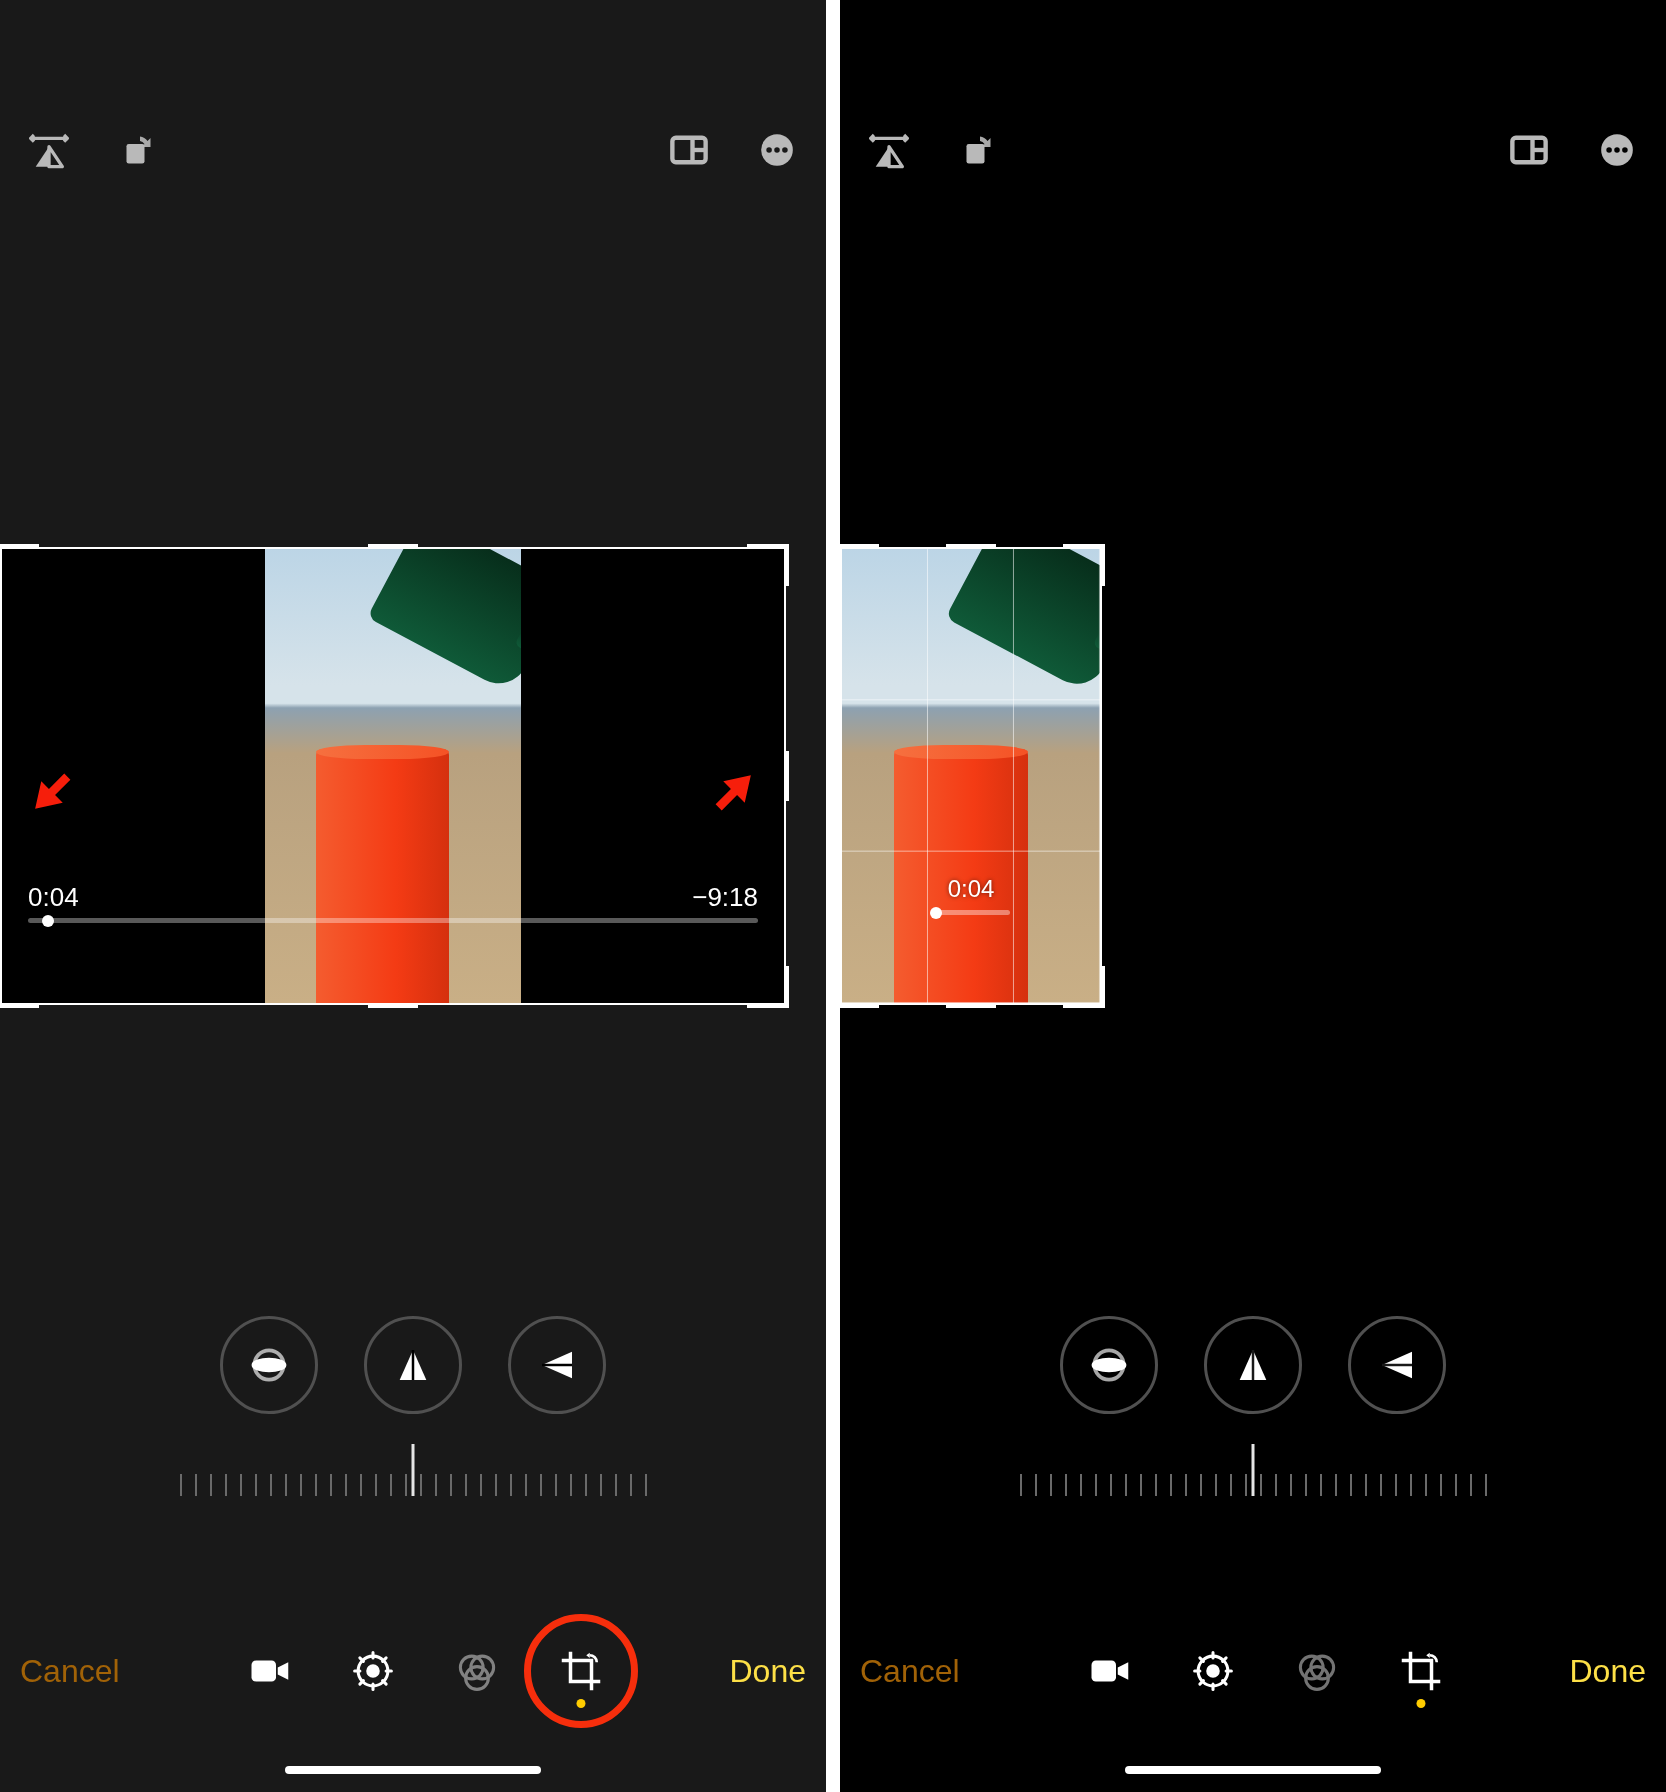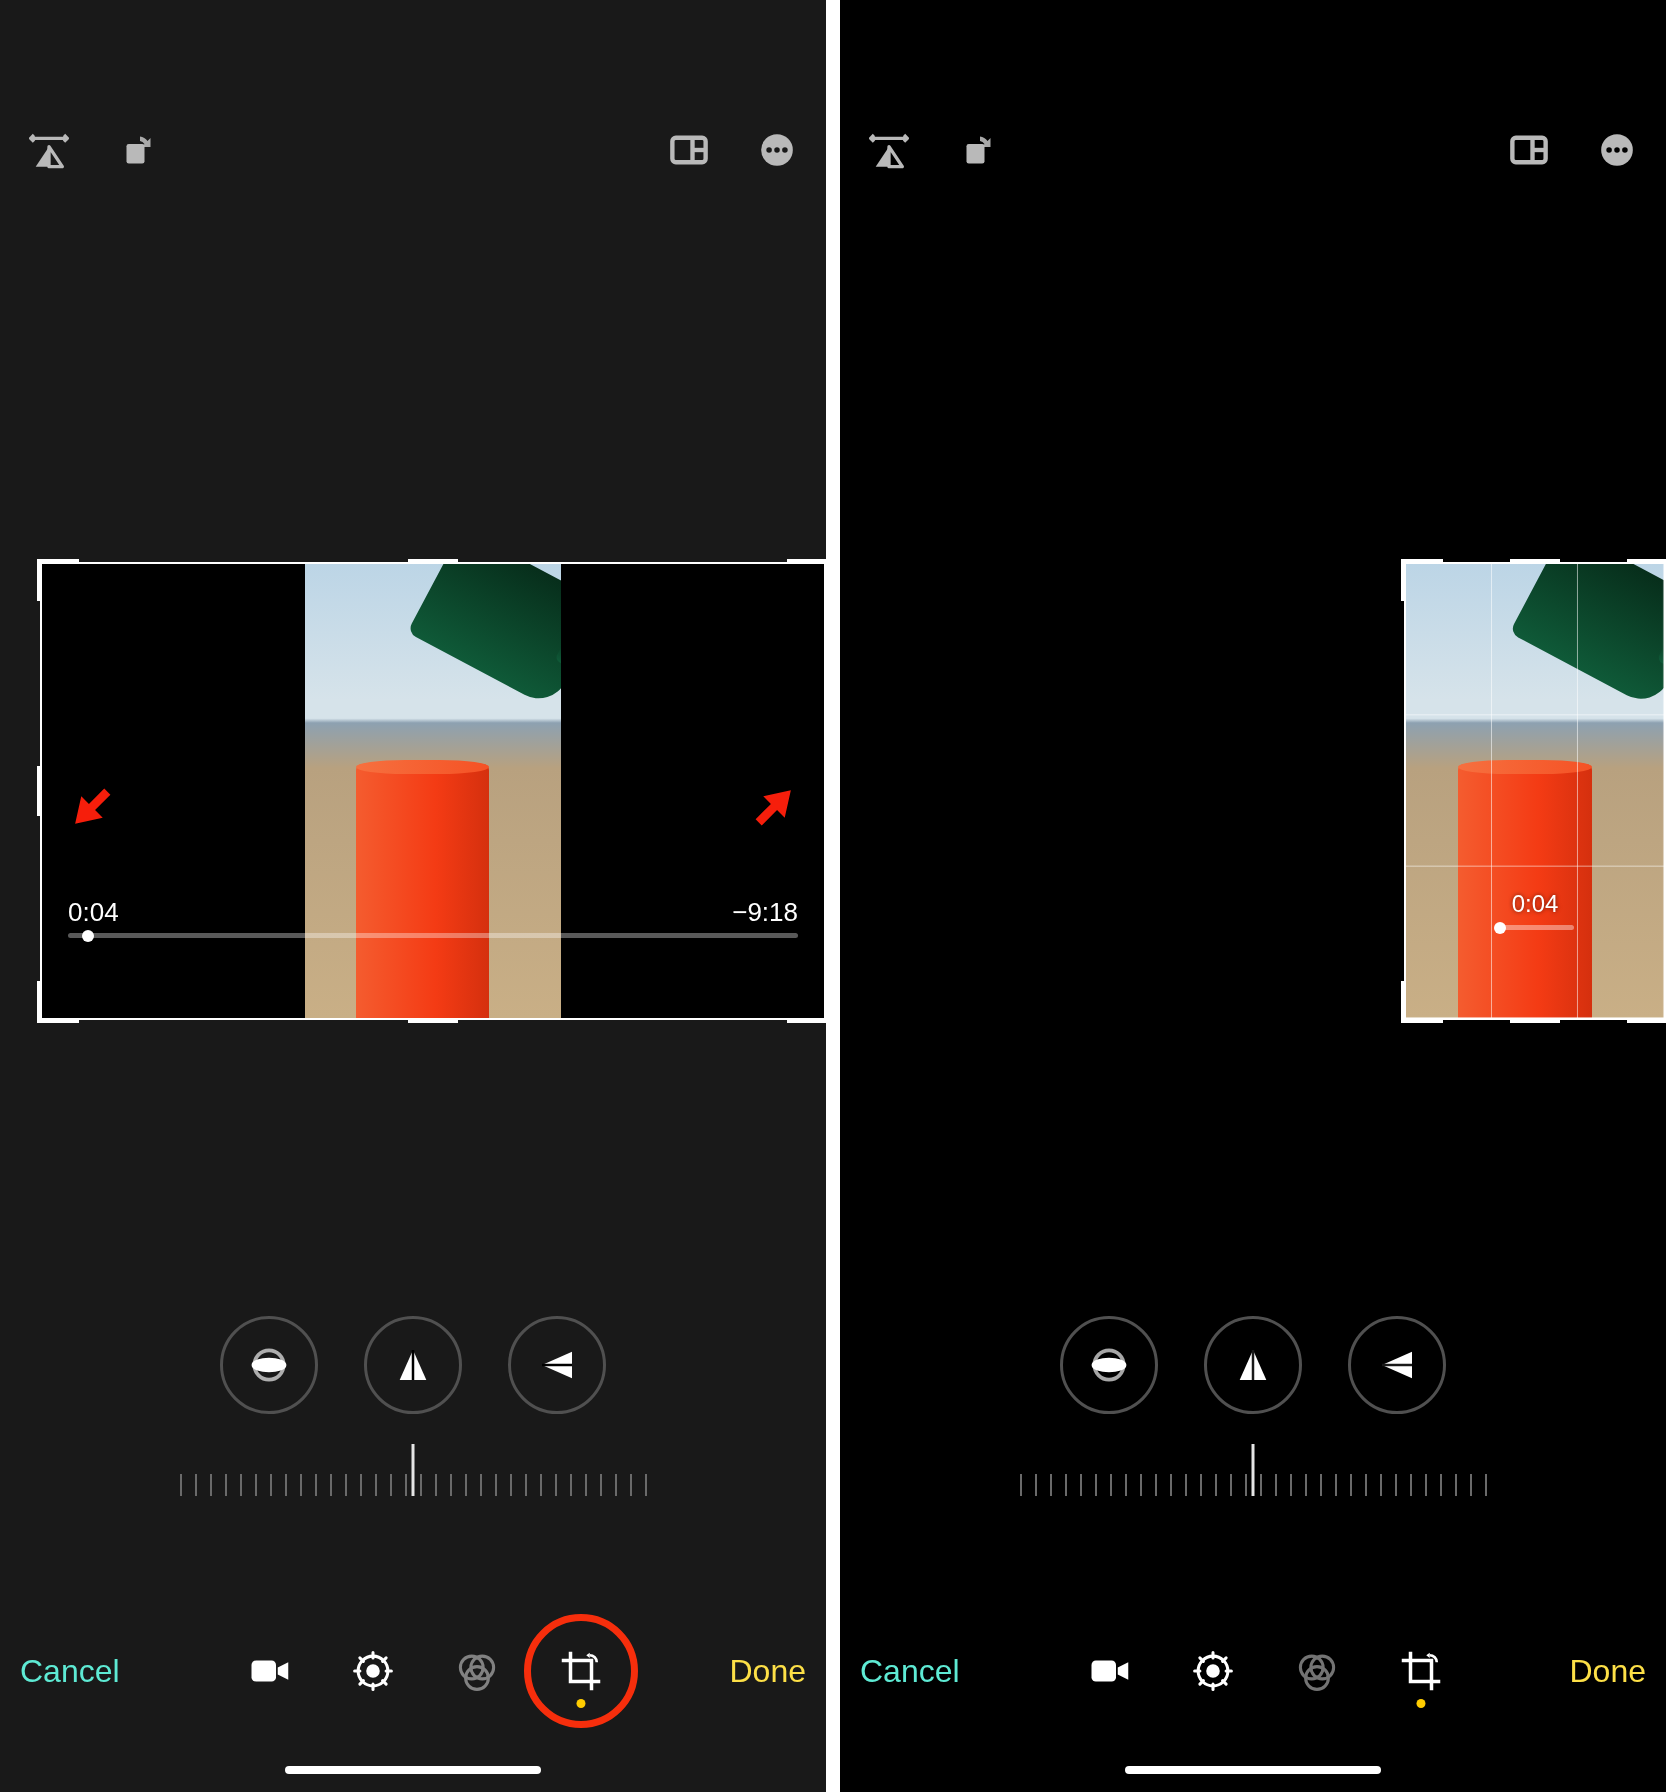--- a/index.html
+++ b/index.html
@@ -31,25 +31,25 @@
     align-items: center;
     padding: 0 28px;
     justify-content: space-between;
   }
   .top-left, .top-right { display: flex; gap: 46px; align-items: center; }
   .icon { display: flex; align-items: center; justify-content: center; width: 42px; height: 42px; }
 
   
   .preview-zone {
     position: absolute;
-    top: 551px; left: 0; right: 0;
+    top: 536px; left: 0; right: 0;
     height: 480px;
     display: flex;
     align-items: center;
-    justify-content: flex-end;
+    justify-content: flex-start;
   }
   .crop-frame {
     position: relative;
     border: 2px solid #fff;
   }
   .crop-frame.wide { width: 786px; height: 458px; }
   .crop-frame.tall { width: 262px; height: 458px; }
 
   .pillarbox {
     position: absolute; inset: 0;
@@ -180,21 +180,21 @@
   
   .bottombar{
     position:absolute; left:0; right:0;
     bottom: 76px;
     height:90px;
     display:flex; align-items:center; justify-content:space-between;
     padding: 0 20px;
   }
   .bb-center{display:flex; gap:62px; align-items:center;}
   .bb-text{font-size:32px;}
-  .cancel{color:#5eead4;}
+  .cancel{color:#a16207;}
   .done{color:#fde047;}
 
   .red-ring{
     position:absolute; width:114px; height:114px;
     border:7px solid #f62e0c; border-radius:50%;
     pointer-events:none;
   }
   .yellow-dot{
     position:absolute; width:9px; height:9px; border-radius:50%;
     background:#ffcc00;

